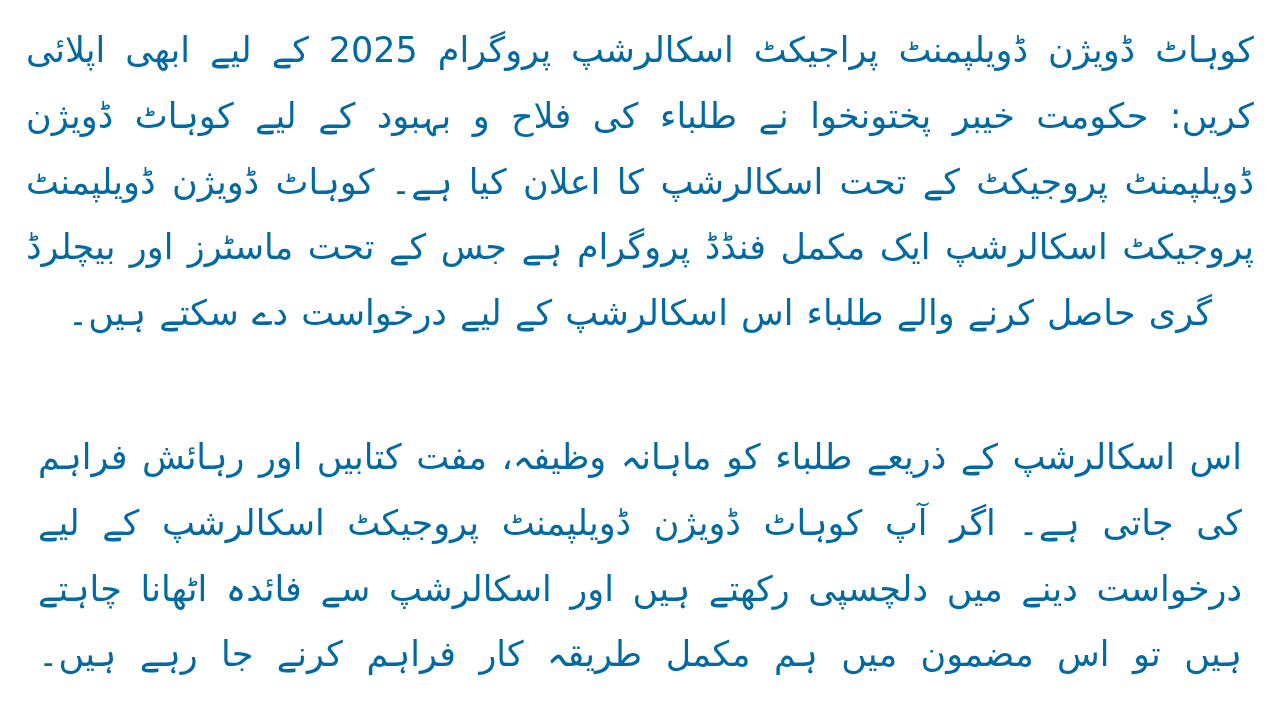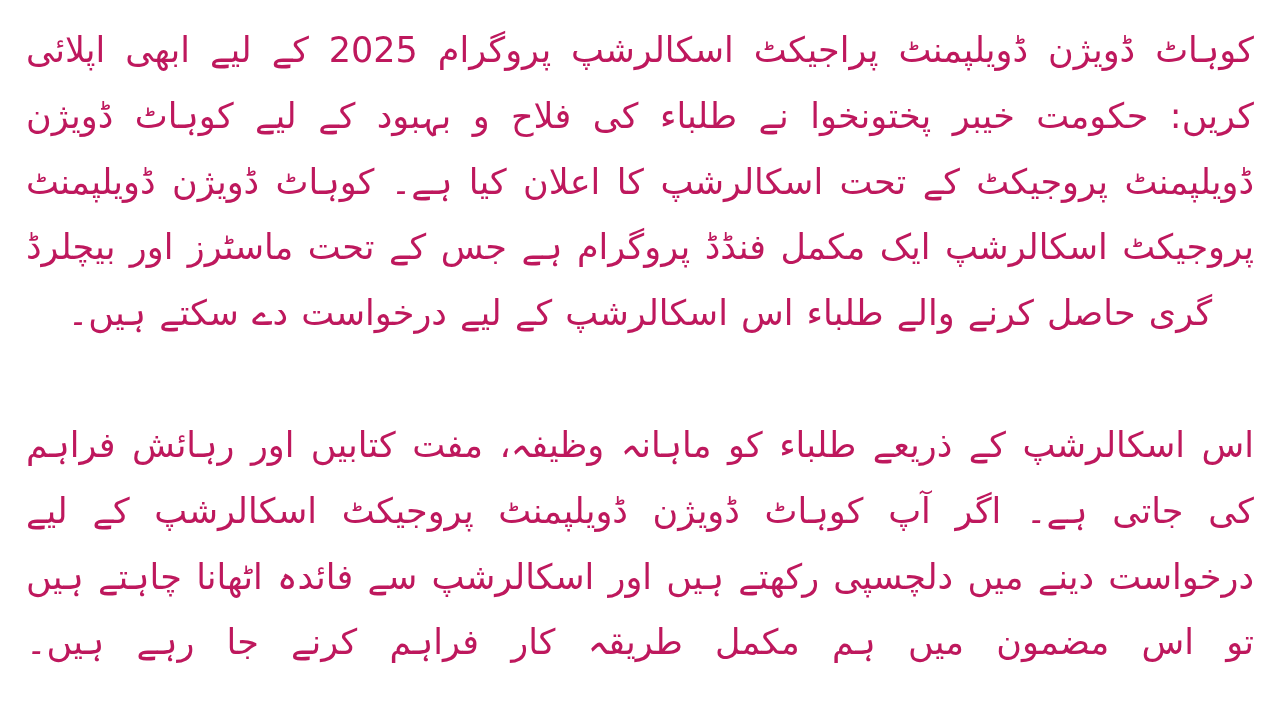--- a/index.html
+++ b/index.html
@@ -24,33 +24,33 @@
     display: flex;
     flex-direction: column;
   }
   .para {
     direction: rtl;
     text-align: justify;
     text-align-last: center;
     font-family: "DejaVu Sans", sans-serif;
     font-size: 35px;
     line-height: 1.88;
-    color: #be185d;
+    color: #0369a1;
     letter-spacing: 0px;
     word-spacing: 2px;
     font-weight: 500;
   }
   .para-1 {
     margin: 0 0 0 0;
   }
   .gap {
     height: 66px;
   }
   .para-2 {
-    margin: 0;
+    margin: 12px;
     text-align-last: justify;
   }
 </style>
 </head>
 <body>
 
 <div class="page">
 
   <p class="para para-1">کوہاٹ ڈویژن ڈویلپمنٹ پراجیکٹ اسکالرشپ پروگرام 2025 کے لیے ابھی اپلائی کریں: حکومت خیبر پختونخوا نے طلباء کی فلاح و بہبود کے لیے کوہاٹ ڈویژن ڈویلپمنٹ پروجیکٹ کے تحت اسکالرشپ کا اعلان کیا ہے۔ کوہاٹ ڈویژن ڈویلپمنٹ پروجیکٹ اسکالرشپ ایک مکمل فنڈڈ پروگرام ہے جس کے تحت ماسٹرز اور بیچلرڈ گری حاصل کرنے والے طلباء اس اسکالرشپ کے لیے درخواست دے سکتے ہیں۔</p>
 

